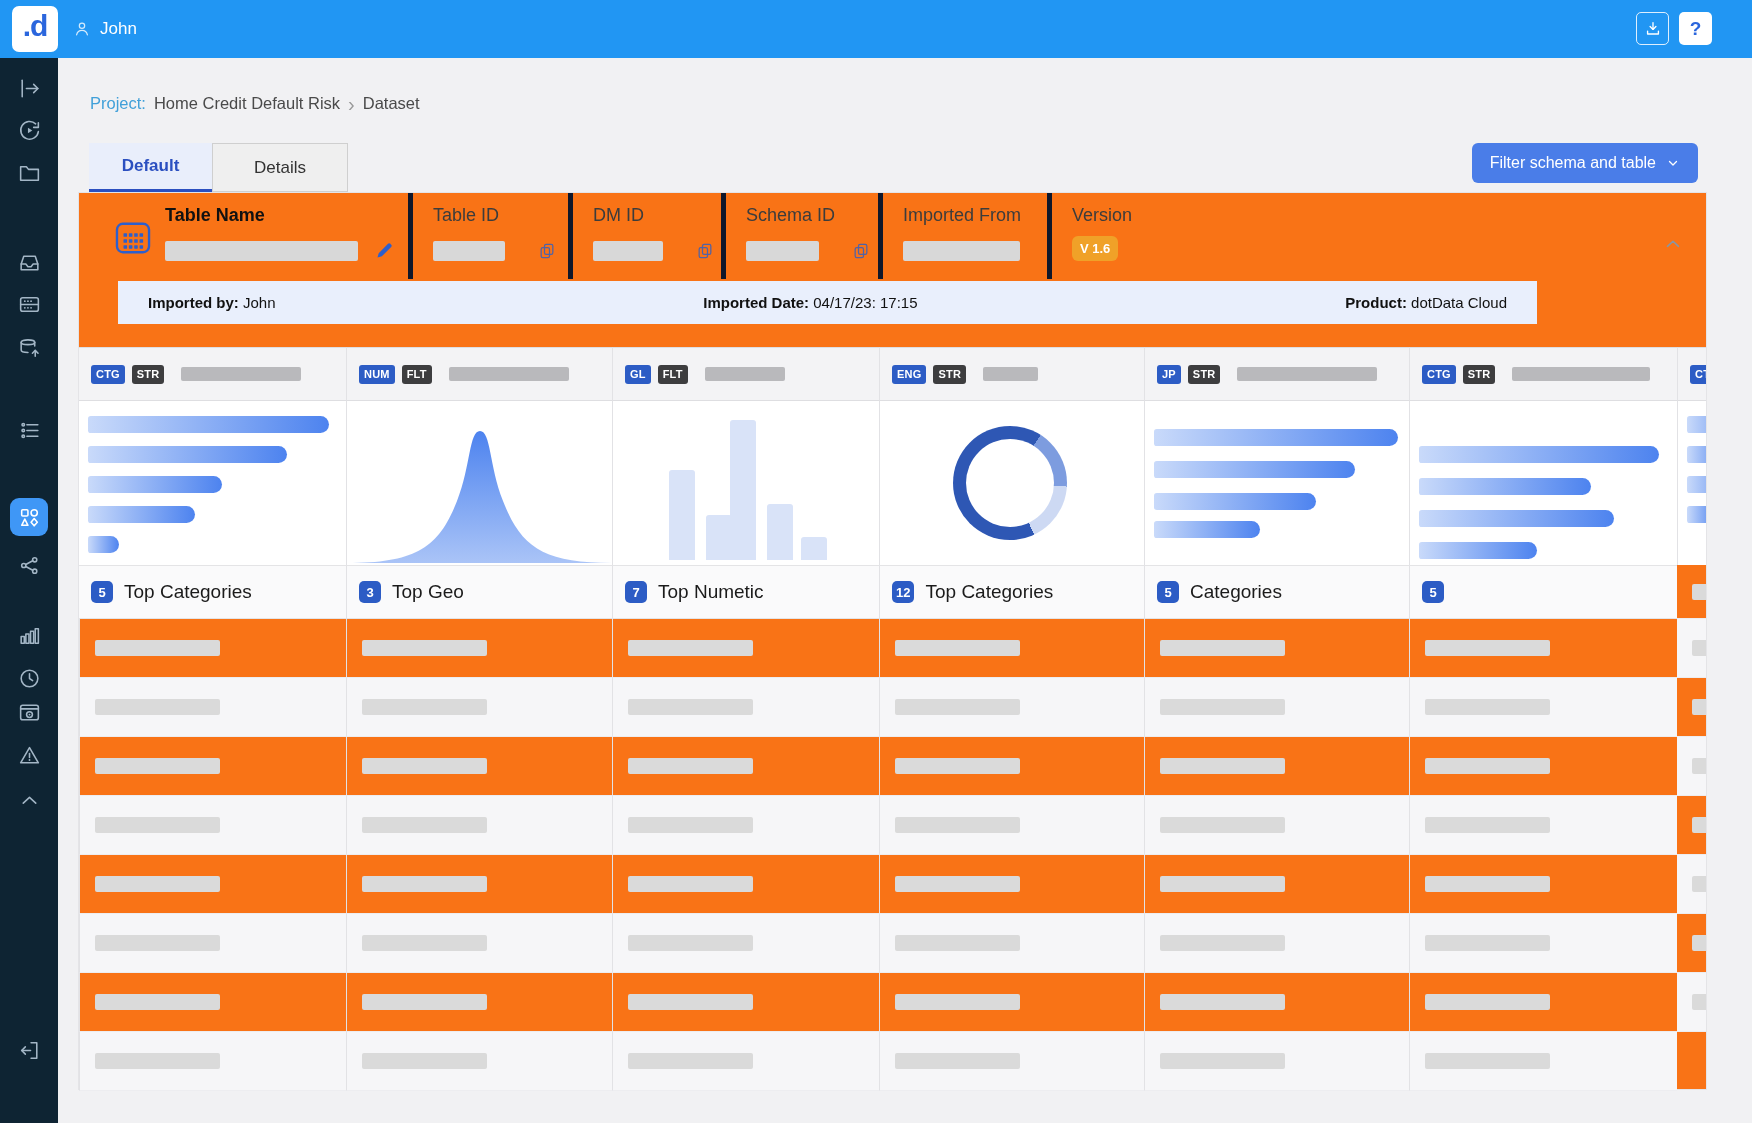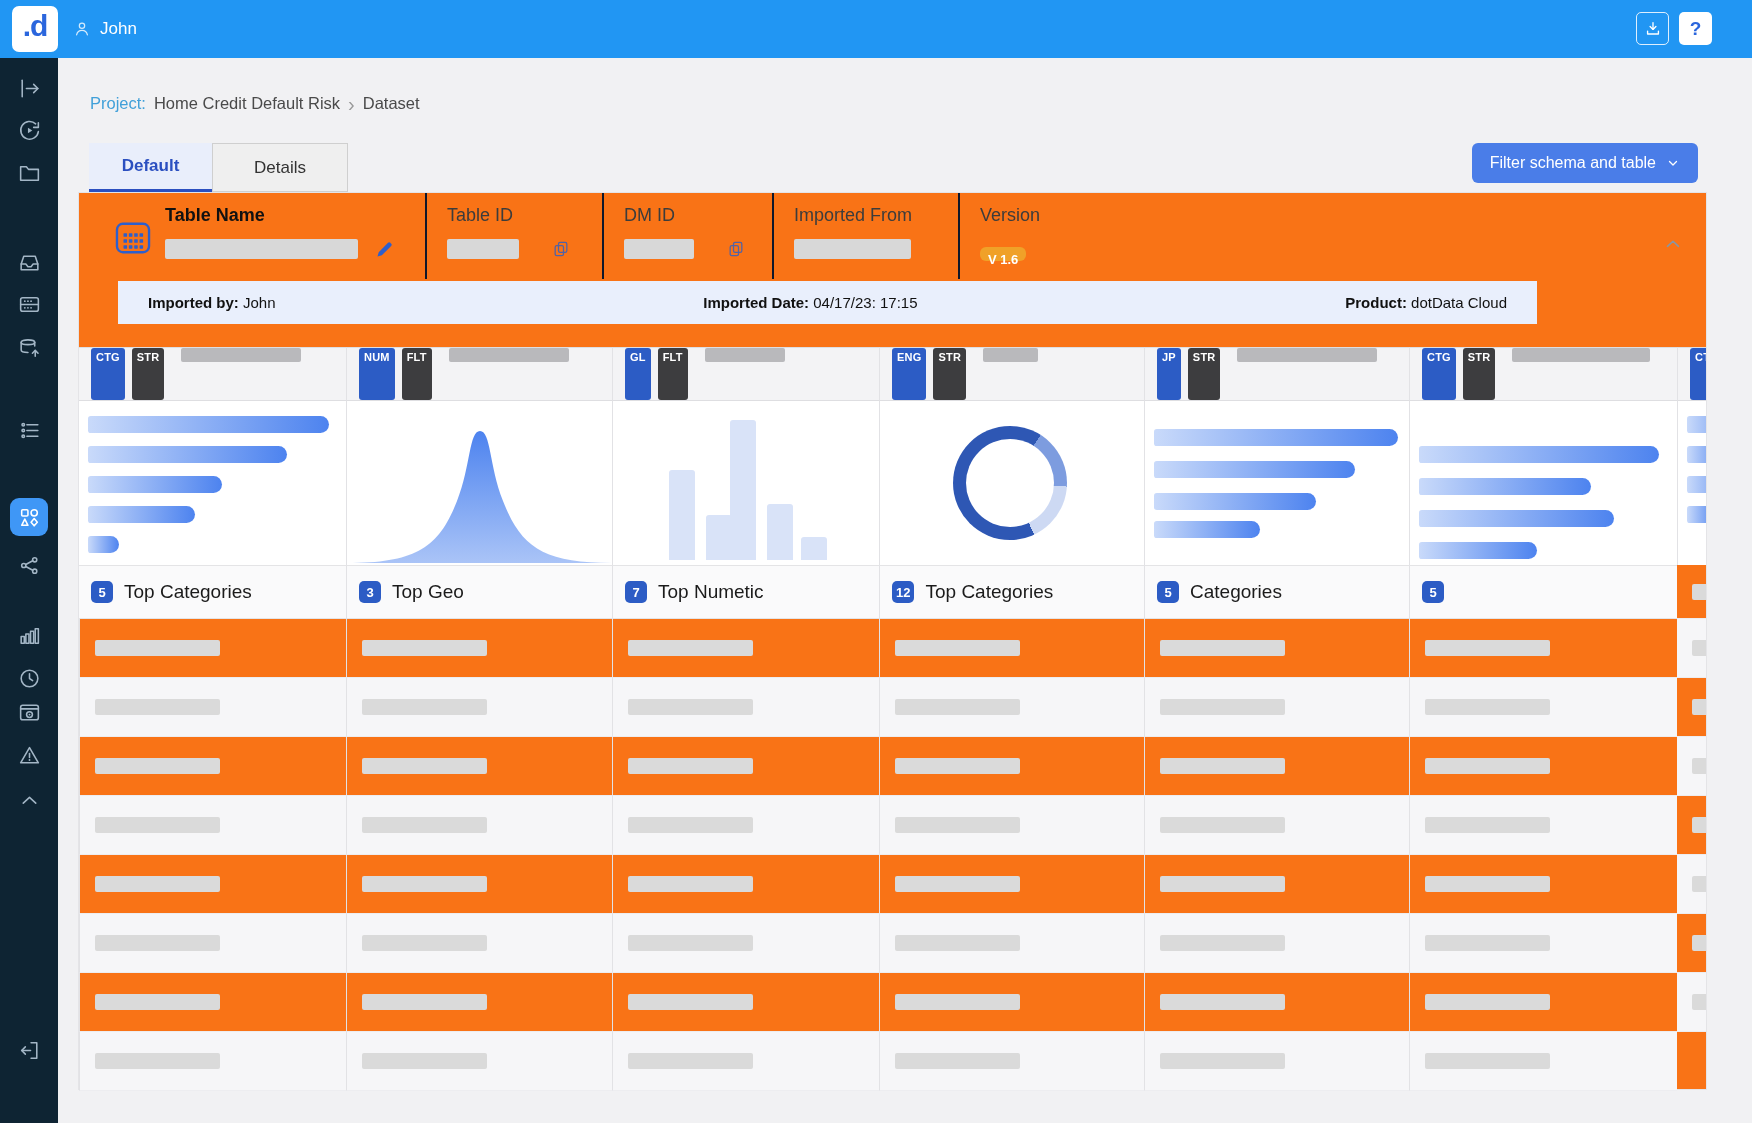--- a/index.html
+++ b/index.html
@@ -33,41 +33,41 @@
   .tab-summary { left:31px; width:123px; background:var(--tab-active-bg,#e9eefb); color:var(--tab-active-fg,#2b4fc0); font-weight:bold; border-bottom:3px solid var(--tab-active-fg,#2b4fc0); }
   .tab-details { left:154px; width:136px; background:#efefef; border:1px solid #cfcfcf; color:#333; }
 
   .filter-btn { position:absolute; top:85px; right:54px; height:40px; background:var(--btn-blue,#4a7de8); border-radius:6px; color:#fff; font-size:16px; display:flex; align-items:center; gap:10px; padding:0 18px; cursor:pointer; }
 
   
   .card { position:absolute; left:20px; top:134px; width:1629px; height:898px; background:#f97316; border:1px solid #e4e4e7; }
 
   .sum-row { position:absolute; left:0; top:0; width:1595px; height:86px; display:flex; }
   .sum-field { position:relative; padding:12px 0 0 20px; }
-  .sum-field + .sum-field { border-left:2px solid #0f172a;margin-left:17px; }
+  .sum-field + .sum-field { border-left:5px solid #0f172a; }
   .sum-label { font-size:18px; color:#3c3c3c; white-space:nowrap; }
   .sum-label.bold { font-weight:bold; color:#111; }
-  .sum-valrow { display:flex; gap:0; margin-top:13px; height:22px; }
+  .sum-valrow { display:flex; align-items:flex-end; gap:0; margin-top:13px; height:22px; }
   .ph-bar { background:#d8d8d8; height:20px; border-radius:2px; }
   .sum-icon-btn { margin-left:32px; cursor:pointer; display:flex; color:#4f63a8; }
   .sum-icon-btn.edit { margin-left:16px; color:#2e5fcc; }
   .field0 { display:flex; gap:13px; padding-left:35px; }
   .tbl-icon { margin-top:14px; color:#2e5fcc; }
   .version-badge { display:inline-block; background:var(--orange,#f0a128); color:#fff; font-weight:bold; font-size:13px; padding:5px 8px; border-radius:6px; margin-top:8px; }
   .collapse-btn { position:absolute; right:22px; top:40px; color:#8a96a3; cursor:pointer; }
 
   .info-bar { position:absolute; left:39px; top:88px; width:1419px; height:43px; background:var(--info-bg,#e9effc); display:flex; align-items:center; justify-content:space-between; padding:0 30px; font-size:15px; color:#111; }
   .info-bar b { font-weight:bold; }
 
   
   .tgrid { position:absolute; left:0; top:154px; width:1627px; height:744px; display:grid; overflow:hidden;
     grid-template-columns:267px 266px 267px 265px 265px 268px 31px;
     grid-template-rows:54px 164px 54px repeat(8,59px); }
   .bl { border-left:1px solid #e2e2e5; }
-  .th-cell { background:#f3f3f5; border-top:1px solid #dedee1; border-bottom:1px solid #dedee1; display:flex; padding-left:12px; gap:7px; cursor:pointer; overflow:hidden; }
+  .th-cell { background:#f3f3f5; border-top:1px solid #dedee1; border-bottom:1px solid #dedee1; display:flex; align-items:center; padding-left:12px; gap:7px; cursor:pointer; overflow:hidden; }
   .type-badge { color:#fff; font-weight:bold; font-size:11px; padding:4px 5px; border-radius:3px; line-height:1; letter-spacing:.2px; flex:none; }
   .type-badge.blue { background:var(--accent,#2c5cc5); }
   .type-badge.dark { background:#3d3d3f; }
   .th-bar { background:#b9b9bc; height:14px; border-radius:2px; margin-left:10px; flex:none; }
   .chart-cell { position:relative; background:#fff; overflow:hidden; }
   .hbar { position:absolute; left:9px; height:17px; border-radius:3px 9px 9px 3px; background:linear-gradient(90deg, var(--bar-from,#c9dafa), var(--bar-to,#4d83ef)); }
   .vbar { position:absolute; bottom:5px; background:var(--vbar,#d9e3f8); border-radius:3px 3px 0 0; }
   .donut { position:absolute; left:73px; top:25px; width:114px; height:114px; border-radius:50%; display:flex; align-items:center; justify-content:center; }
   .donut-hole { width:88px; height:88px; border-radius:50%; background:#fff; }
   .count-cell { background:#fafafb; border-top:1px solid #e4e4e6; border-bottom:1px solid #e4e4e6; display:flex; align-items:center; gap:11px; padding-left:12px; overflow:hidden; }
@@ -326,20 +326,32 @@
             <div class="sum-valrow">
               <div class="ph-bar" style="width: 70px;"></div>
               <span class="sum-icon-btn">
                 <svg width="20" height="20" viewBox="0 0 24 24" fill="none" stroke="currentColor" stroke-width="1.5" stroke-linecap="round" stroke-linejoin="round">
                   <rect x="9" y="4" width="10" height="12" rx="2"></rect>
                   <rect x="5" y="8" width="10" height="12" rx="2"></rect>
                 </svg>
               </span>
             </div>
           </div>
+          <div class="sum-field" style="width: 157px;">
+            <div class="sum-label">Schema ID</div>
+            <div class="sum-valrow">
+              <div class="ph-bar" style="width: 73px;"></div>
+              <span class="sum-icon-btn">
+                <svg width="20" height="20" viewBox="0 0 24 24" fill="none" stroke="currentColor" stroke-width="1.5" stroke-linecap="round" stroke-linejoin="round">
+                  <rect x="9" y="4" width="10" height="12" rx="2"></rect>
+                  <rect x="5" y="8" width="10" height="12" rx="2"></rect>
+                </svg>
+              </span>
+            </div>
+          </div>
           <div class="sum-field" style="width: 169px;">
             <div class="sum-label">Imported From</div>
             <div class="sum-valrow">
               <div class="ph-bar" style="width: 117px;"></div>
             </div>
           </div>
           <div class="sum-field" style="width: 281px;">
             <div class="sum-label">Version</div>
             <div class="sum-valrow">
               <span class="version-badge">V 1.6</span>

